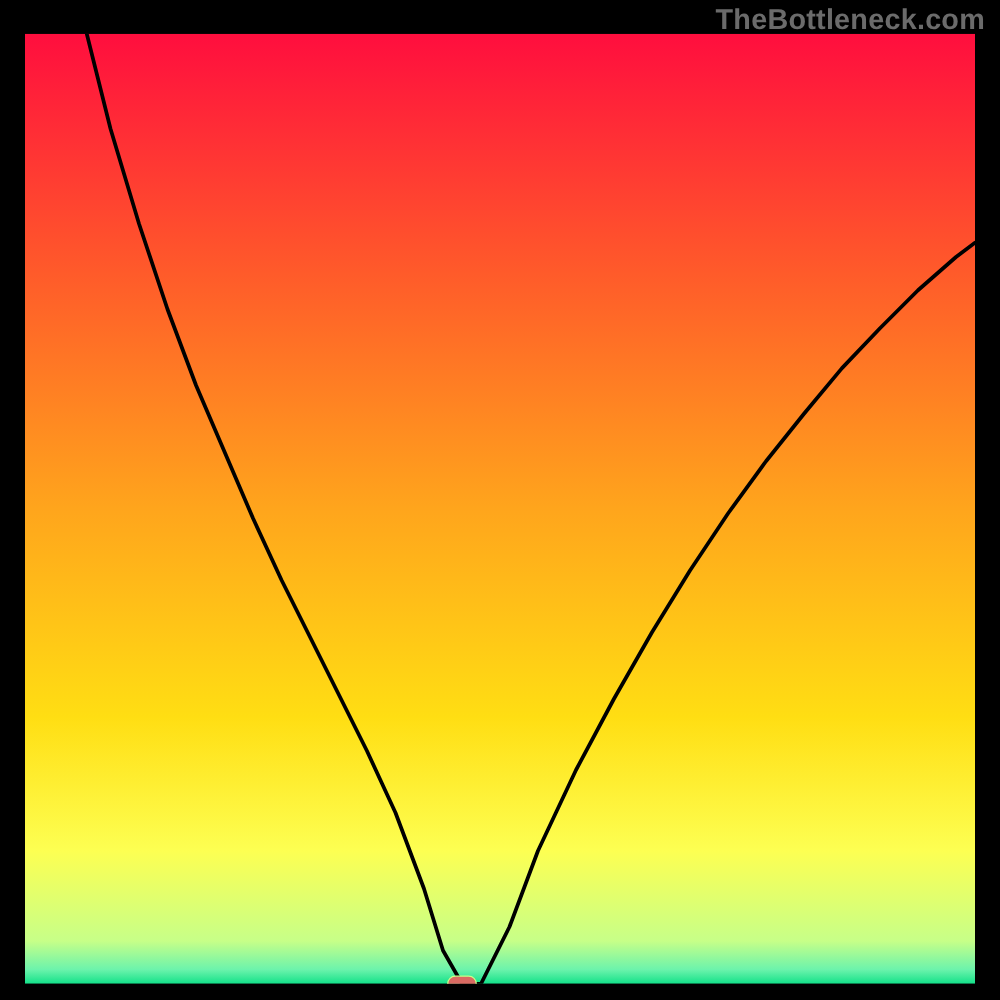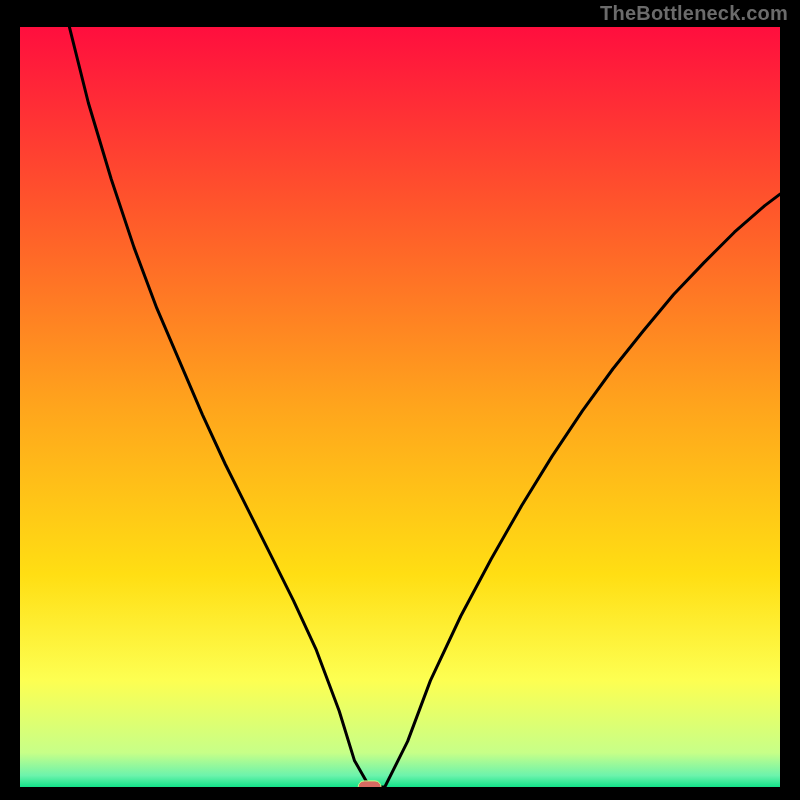--- a/index.html
+++ b/index.html
@@ -14,21 +14,21 @@
     position: relative;
     width: 800px;
     height: 800px;
     background: #000000;
   }
   .watermark {
     position: absolute;
     top: 2px;
     right: 12px;
     font-family: Arial, Helvetica, sans-serif;
-    font-size: 20px;
+    font-size: 23px;
     font-weight: 600;
     color: #6b6b6b;
     letter-spacing: 0.2px;
     z-index: 10;
   }
   svg.plot {
     position: absolute;
     left: 20px;
     top: 27px;
     width: 760px;

